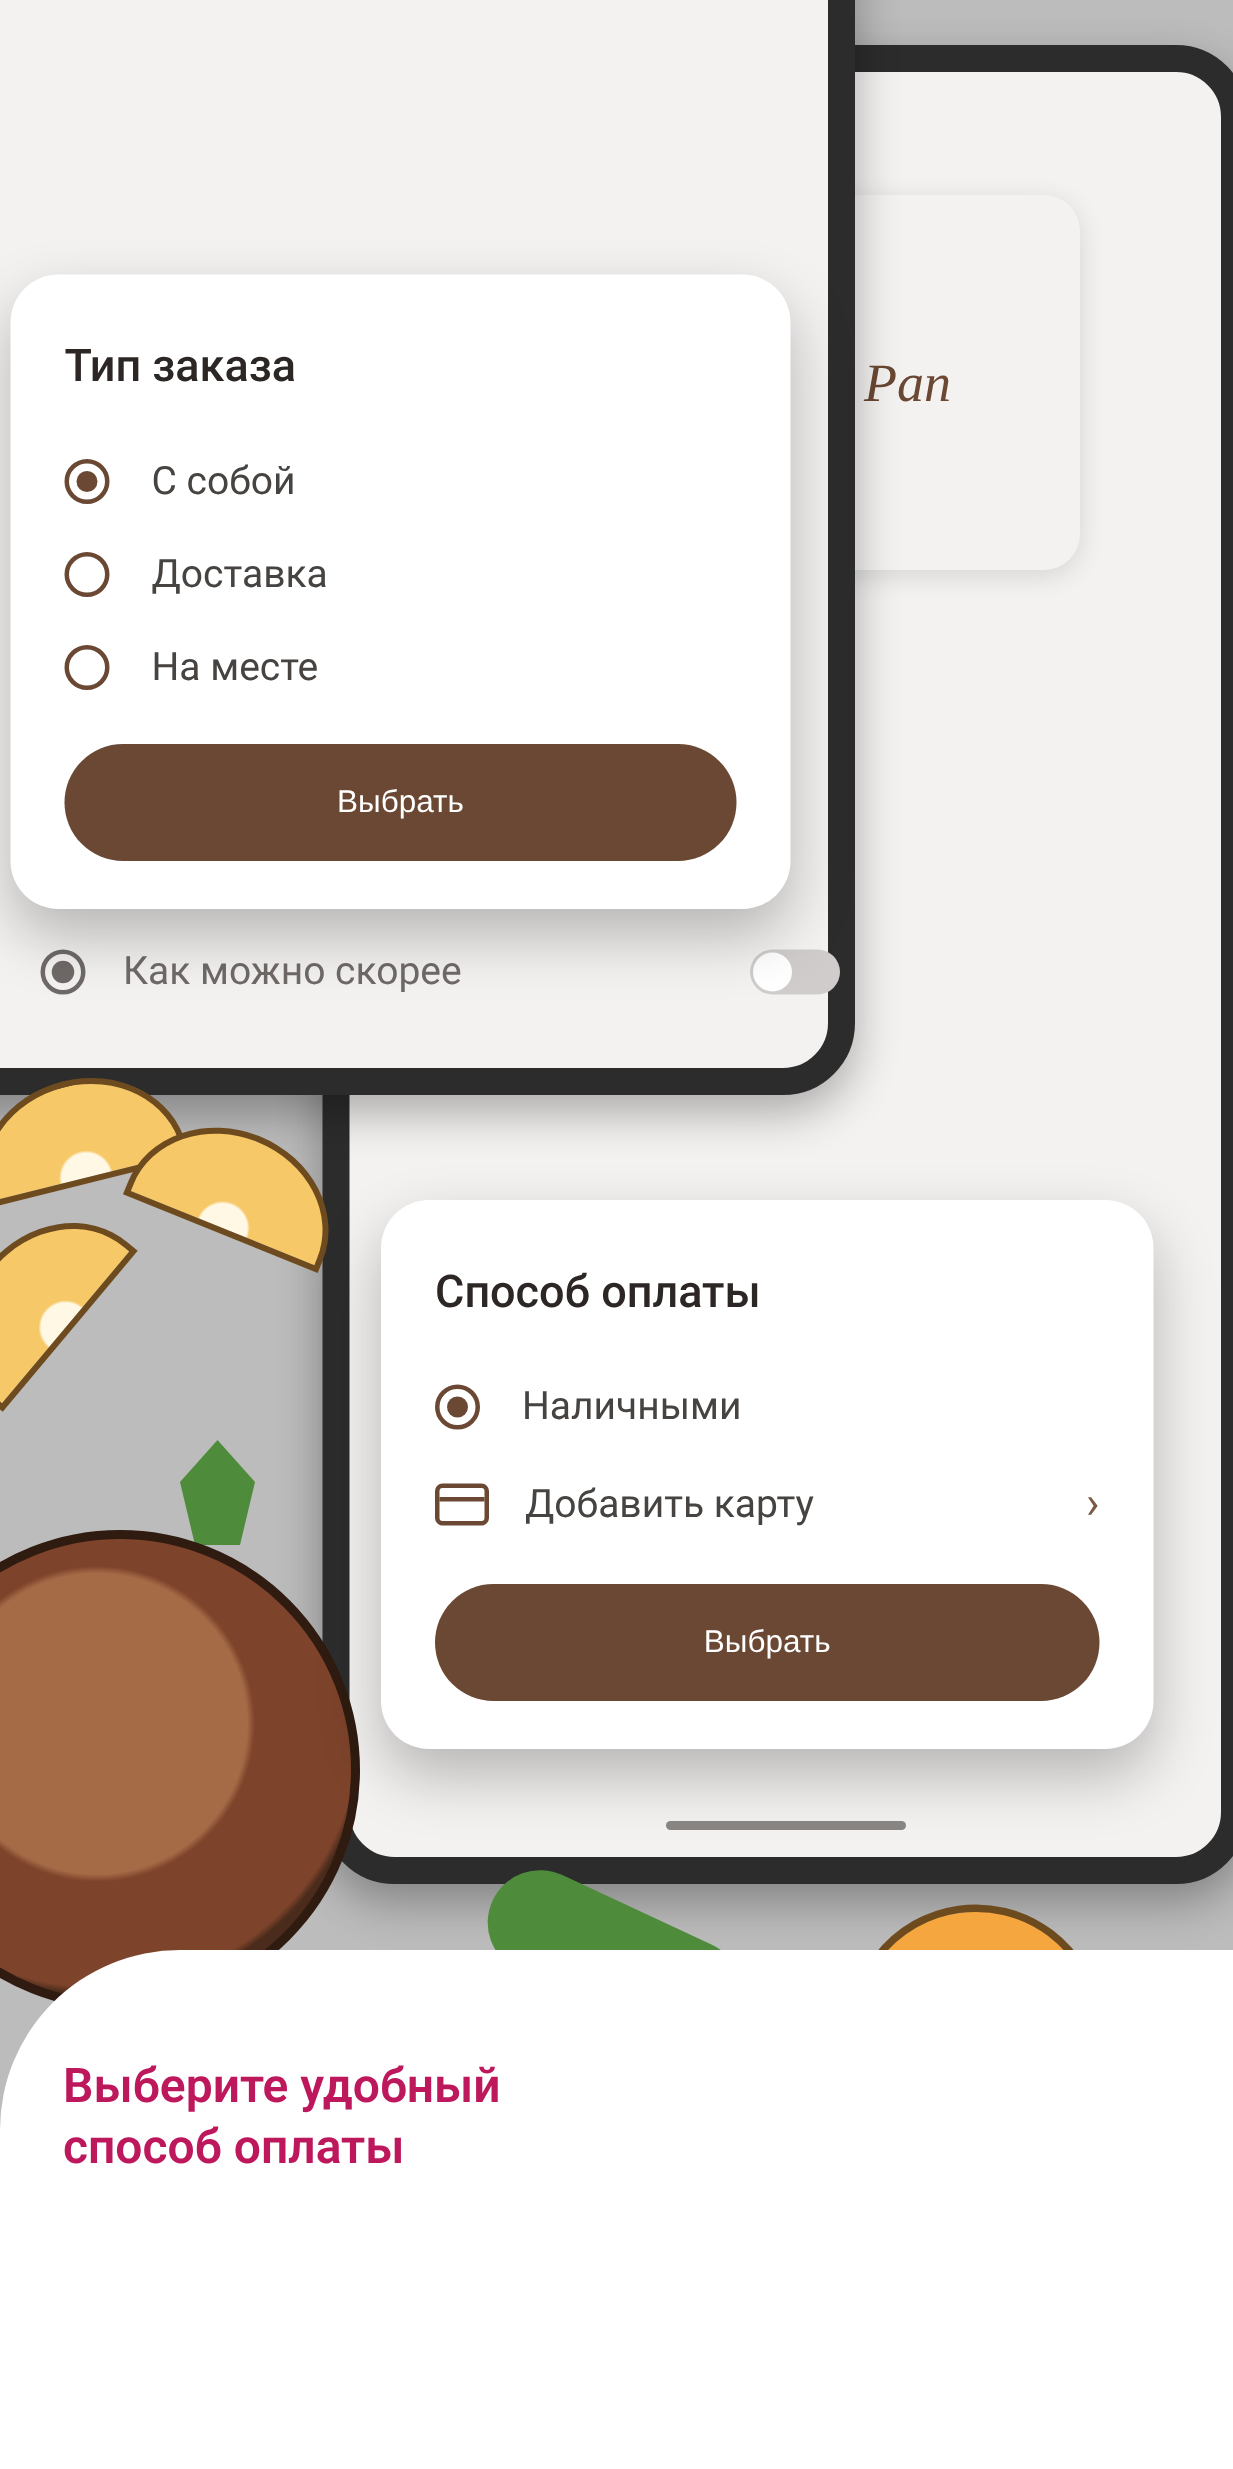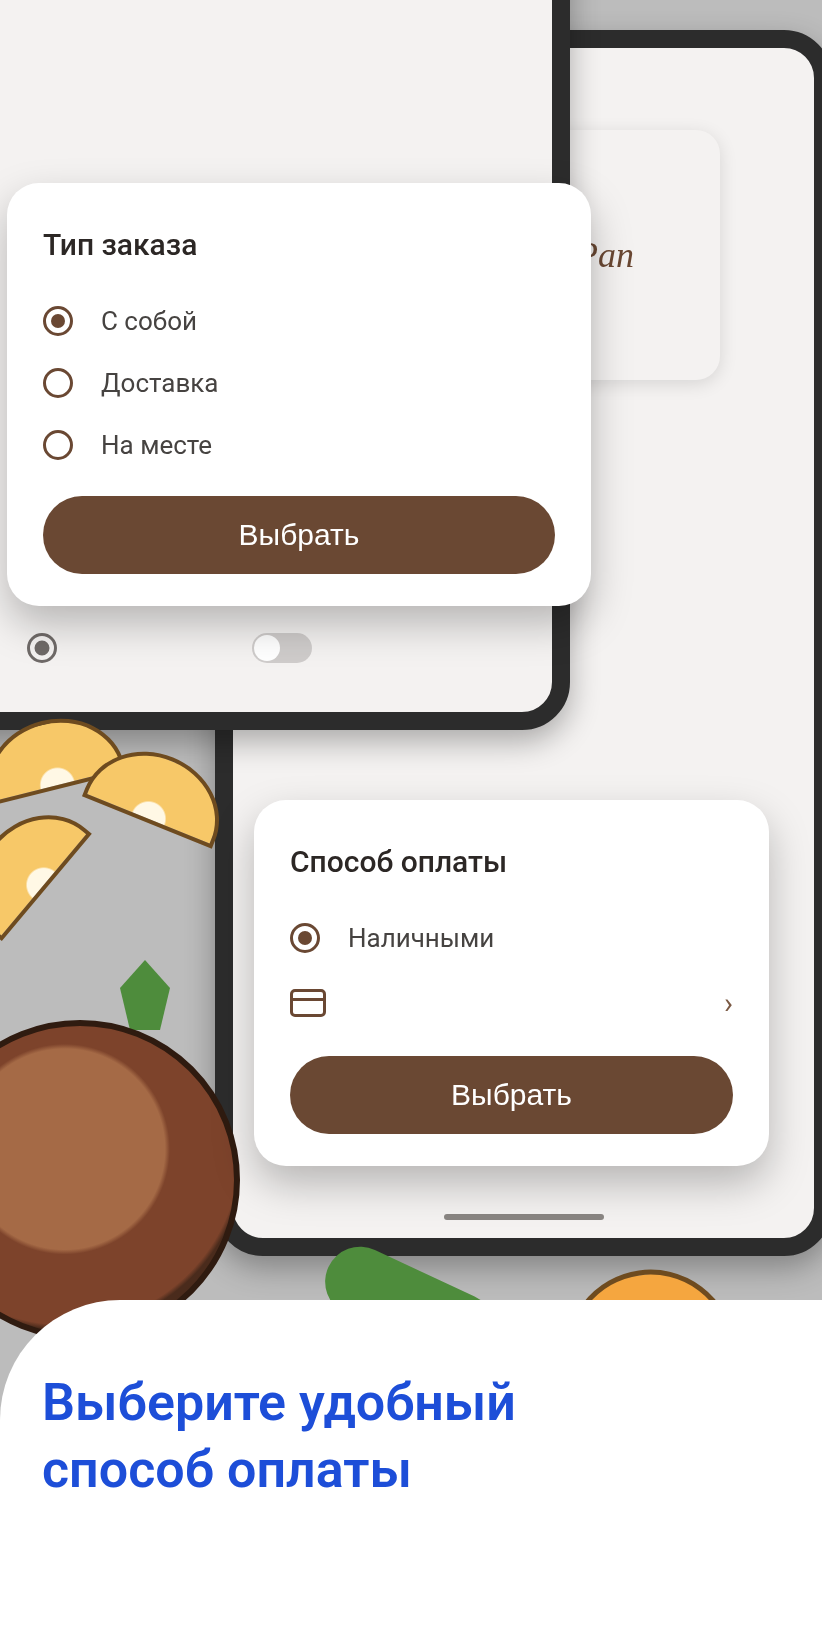--- a/index.html
+++ b/index.html
@@ -36,35 +36,35 @@
 
   .home-indicator { position:absolute; bottom:18px; left:50%; transform:translateX(-50%); width:160px; height:6px; background:#8a8683; border-radius:3px; }
 
   
   .dialog { position:absolute; background:#fff; border-radius:32px; box-shadow:0 18px 40px rgba(0,0,0,.25); padding:44px 36px 32px; }
   .dialog h2 { font-size:30px; font-weight:500; color:#2c2725; margin-bottom:28px; }
   .opt-row { display:flex; align-items:center; gap:28px; padding:16px 0; font-size:26px; color:#464341; cursor:pointer; }
   .opt-row .between { flex:1; display:flex; align-items:center; gap:24px;}
   .radio { width:30px; height:30px; border:3px solid #6a4833; border-radius:50%; display:flex; align-items:center; justify-content:center; flex-shrink:0;}
   .radio.checked::after { content:""; width:14px; height:14px; border-radius:50%; background:#6a4833;}
-  .primary-btn { margin-top:20px; width:100%; background:#6a4833; color:#fff; border:none; border-radius:40px; height:78px; font-size:30px; cursor:pointer; }
+  .primary-btn { margin-top:20px; width:100%; background:#6a4833; color:#fff; border:none; border-radius:40px; height:78px; font-size:21px; cursor:pointer; }
   .card-icon { width:36px; height:28px; border:3px solid #6a4833; border-radius:5px; position:relative; flex-shrink:0;}
   .card-icon::after{content:"";position:absolute;left:0;right:0;top:6px;height:3px;background:#6a4833;}
 
-  .order-type-dialog { top:183px; left:7px; width:584px; }
+  .order-type-dialog { top:183px; left:7px; width:520px; }
   .payment-dialog    { top:800px; left:254px; width:515px; }
 
   .delete-icon { position:absolute; top:65px; right:62px; width:38px; height:40px; }
   .del-body{position:absolute;left:5px;right:5px;top:8px;bottom:0;border:3px solid #5b5350;border-radius:3px 3px 6px 6px;}
   .del-lid{position:absolute;left:0;right:0;top:0;height:6px;border-top:3px solid #5b5350;}
   .del-handle{position:absolute;left:13px;right:13px;top:-4px;height:6px;border:3px solid #5b5350;border-bottom:none;border-radius:3px 3px 0 0;}
 
   
   .promo { position:absolute; left:0; right:0; top:1300px; bottom:0; background:#fff; border-radius:120px 0 0 0; padding:70px 42px 0; }
-  .promo h1 { font-size:52px; line-height:1.28; font-weight:600; color:#1d4ed8; }
+  .promo h1 { font-size:32px; line-height:1.28; font-weight:600; color:#be185d; }
 
   
   .dim { position:absolute; inset:0; background:rgba(80,80,80,.38); }
 
   svg{display:block;}
 </style>
 </head>
 <body>
 
 <div class="dim"></div>
@@ -120,20 +120,21 @@
   </div>
 </div>
 
 <div class="bg-phone-left"></div>
 
 <div style="position:absolute; top:630px; left:24px; display:flex; align-items:center; gap:22px; color:#6f6a68; font-size:26px;">
   <svg width="36" height="36" viewBox="0 0 24 24" fill="none" stroke="#6f6a68" stroke-width="2">
       <circle cx="12" cy="12" r="9"></circle>
       <circle cx="12" cy="12" r="4" fill="#6f6a68"></circle>
     </svg>
+  <span>Как можно скорее</span>
   <span class="toggle" style="margin-left:170px;"></span>
 </div>
 
 <div class="food-illustration">
   <div class="orange"></div>
     <div class="orange"></div>
     <div class="orange"></div>
   <div class="mint"></div>
   <div class="bowl"></div>
 </div>
@@ -160,20 +161,21 @@
 
 <div class="dialog payment-dialog">
   <h2>Способ оплаты</h2>
   <div class="opt-row">
     <span class="radio checked"></span>
     <span>Наличными</span>
   </div>
   <div class="opt-row">
     <div class="between">
       <span class="card-icon"></span>
+      <span>Добавить карту</span>
     </div>
     <span class="chev" style="color:#7b5a45;font-size:30px;">›</span>
   </div>
   <button class="primary-btn">Выбрать</button>
 </div>
 
 <div class="promo">
   <h1>
     <span>Выберите удобный</span><br>
     <span>способ оплаты</span><br>

